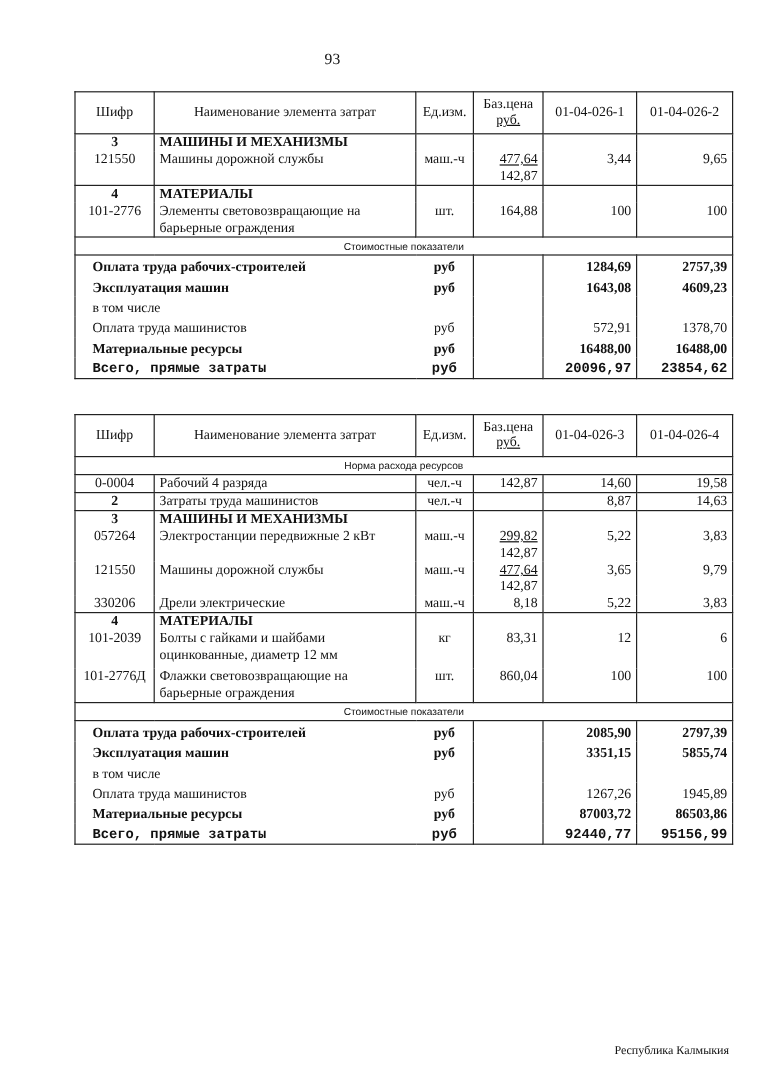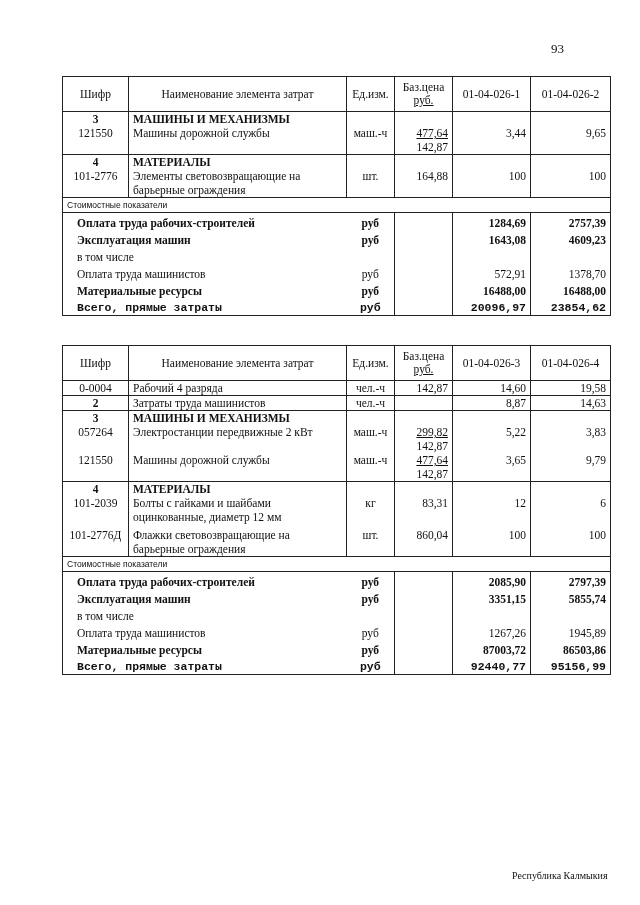--- a/index.html
+++ b/index.html
@@ -1,30 +1,30 @@
 <!DOCTYPE html>
 <html><head>
 <meta charset="utf-8">
 <style>
   html, body { margin: 0; padding: 0; background: #ffffff; }
   body { width: 640px; height: 905px; position: relative; font-family: "Liberation Serif", serif; color: #111; overflow: hidden; }
-  .page-number { position: absolute; top: 41px; left: 16px; width: 548px; text-align: right; font-size: 13px; }
+  .page-number { position: absolute; top: 41px; left: 3px; width: 548px; text-align: center; font-size: 13px; }
   table.tbl { position: absolute; left: 62px; width: 548px; border-collapse: collapse; table-layout: fixed; font-size: 11.5px; border-radius: 15px; }
   #table1 { top: 76px; }
   #table2 { top: 345px; }
   .tbl td { border: 1px solid #222; padding: 0 4px; vertical-align: top; line-height: 14px; }
   .tbl td.nb { border-top: none; border-bottom: none; }
   .tbl td.nbt { border-top: none; }
   .tbl td.nbb { border-bottom: none; }
   .tbl tr.hdr td { text-align: center; vertical-align: middle; height: 34px; line-height: 13px; }
   .c { text-align: center; }
   .r { text-align: right; }
   .b { font-weight: bold; }
   .u { text-decoration: underline; }
-  .section-label { font-family: "Liberation Sans", sans-serif; font-size: 8.5px; text-align: left; line-height: 12px; padding-right: 4px; }
+  .section-label { font-family: "Liberation Sans", sans-serif; font-size: 8.5px; text-align: center; line-height: 12px; padding-right: 4px; }
   .sum td { border-top: none; border-bottom: none; height: 17px; vertical-align: bottom; }
   .sum td.first { border-right: none; padding-left: 14px; }
   .sum td.unit { border-left: none; }
   .sum td.unit, .sum td.price { }
   .sum tr.last td, tr.sum.last td { border-bottom: 1px solid #222; font-family: Liberation Mono, monospace; }
   .footer { position: absolute; top: 870px; left: 512px; font-size: 10px; }
 </style>
 </head>
 <body>
 
@@ -142,20 +142,23 @@
   <tbody>
       <tr class="hdr">
     <td>Шифр</td>
     <td>Наименование элемента затрат</td>
     <td>Ед.изм.</td>
     <td><span>Баз.цена</span><br><span class="u">руб.</span></td>
     <td>01-04-026-3</td>
     <td>01-04-026-4</td>
   </tr>
   <tr>
+    <td colspan="6" class="section-label">Норма расхода ресурсов</td>
+  </tr>
+  <tr>
     <td class="c">0-0004</td>
     <td>Рабочий 4 разряда</td>
     <td class="c">чел.-ч</td>
     <td class="r">142,87</td>
     <td class="r">14,60</td>
     <td class="r">19,58</td>
   </tr>
   <tr>
     <td class="c b">2</td>
     <td>Затраты труда машинистов</td>
@@ -182,20 +185,28 @@
     <td class="r nb">3,83</td>
   </tr>
   <tr>
     <td class="c nb" style="height:28px">121550</td>
     <td class="nb">Машины дорожной службы</td>
     <td class="c nb">маш.-ч</td>
     <td class="r nb"><span class="u">477,64</span><br><span>142,87</span></td>
     <td class="r nb">3,65</td>
     <td class="r nb">9,79</td>
   </tr>
+  <tr>
+    <td class="c nbt">330206</td>
+    <td class="nbt">Дрели электрические</td>
+    <td class="c nbt">маш.-ч</td>
+    <td class="r nbt">8,18</td>
+    <td class="r nbt">5,22</td>
+    <td class="r nbt">3,83</td>
+  </tr>
 
   <tr>
     <td class="c b nbb">4</td>
     <td class="b nbb">МАТЕРИАЛЫ</td>
     <td class="nbb"></td>
         <td class="nbb"></td>
         <td class="nbb"></td>
         <td class="nbb"></td>
   </tr>
   <tr>

